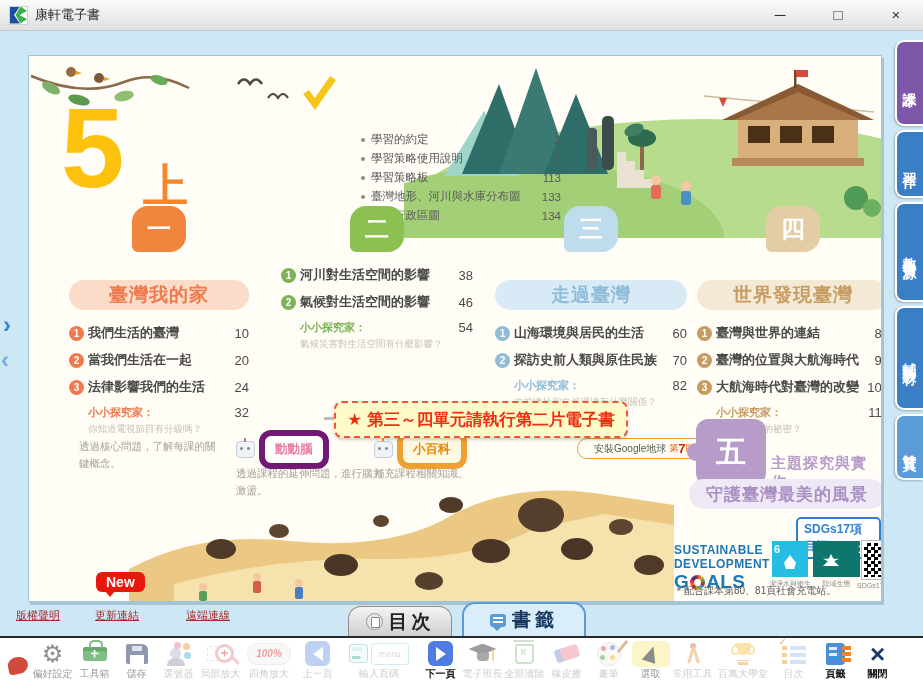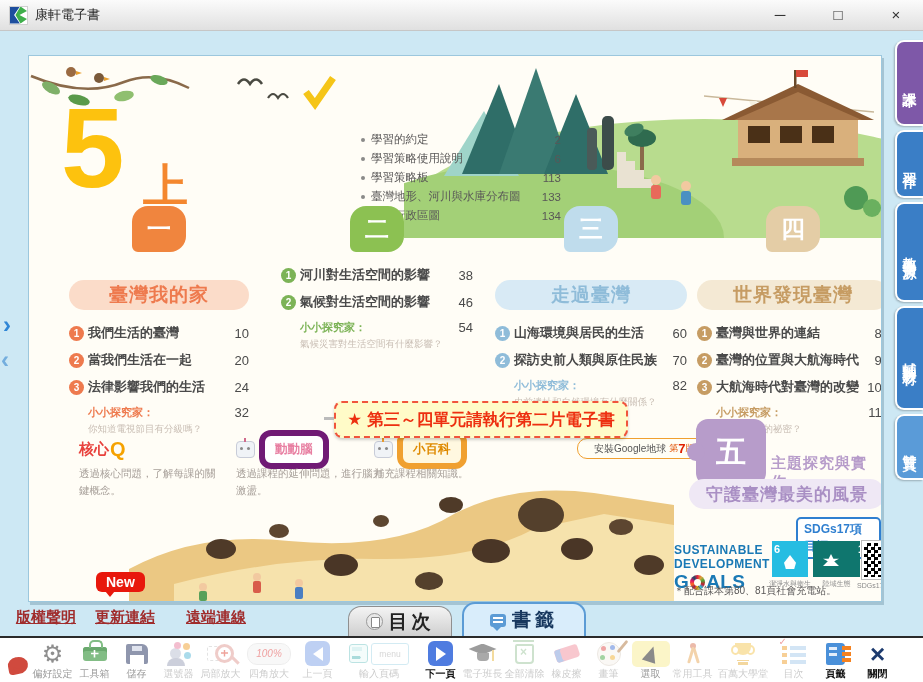--- a/index.html
+++ b/index.html
@@ -115,21 +115,21 @@
   .s15 .gly{position:absolute;left:10px;top:13px;width:16px;height:12px;background:#fff;
     clip-path:polygon(50% 0,65% 40%,100% 40%,70% 60%,100% 100%,0 100%,30% 60%,0 40%,35% 40%);}
   .sdg-num{font-size:11px;}
   .qr{width:34px;height:34px;background:conic-gradient(#000 25%,#fff 0 50%,#000 0 75%,#fff 0) 0 0/7px 7px;
     border:2px solid #fff;outline:1px solid #bbb;}
   .sdg-cap{font-size:7px;color:#8a8a8a;margin-top:2px;white-space:nowrap;}
   .sdg-note{position:absolute;left:645px;top:528px;font-size:10px;color:#595757;z-index:4;}
   
   .illus{position:absolute;}
   
-  .flink{position:absolute;top:578px;font-size:15px;font-weight:bold;color:#a02c2c;text-decoration:underline;cursor:pointer;}
+  .flink{position:absolute;top:578px;font-size:11px;font-weight:normal;color:#a02c2c;text-decoration:underline;cursor:pointer;}
   .fl-0{left:16px;} .fl-1{left:95px;} .fl-2{left:186px;}
   .newbadge{position:absolute;left:96px;top:542px;background:#e8180c;color:#fff;font-size:14px;font-weight:bold;
     padding:2px 10px;border-radius:6px;z-index:30;}
   .newbadge::after{content:"";position:absolute;left:9px;bottom:-5px;border:5px solid transparent;border-top:6px solid #e8180c;border-bottom:none;}
   .btab{position:absolute;bottom:0;border-radius:13px 13px 0 0;display:flex;align-items:center;justify-content:center;
     gap:6px;font-size:19px;font-weight:bold;cursor:pointer;z-index:20;}
   .bt-toc{left:348px;width:102px;height:29px;background:linear-gradient(#f4f4f4,#cfcfcf);border:1px solid #8f8f8f;
     border-bottom:none;color:#222;letter-spacing:4px;}
   .bt-bm{left:462px;width:120px;height:32px;background:#d9edfb;border:2px solid #5b9bd5;border-bottom:none;
     color:#17375e;letter-spacing:4px;}
@@ -164,21 +164,21 @@
   .i-picker::after{content:"";position:absolute;left:1px;bottom:0;width:18px;height:8px;border-radius:8px 8px 0 0;background:#9aa0b8;}
   .i-picker .b{position:absolute;right:2px;top:1px;width:7px;height:7px;border-radius:50%;background:#f0a030;
     box-shadow:-9px -1px 0 #e87fa0,1px 9px 0 #58b8d8;}
   .i-zoomr{position:relative;width:27px;height:22px;}
   .i-zoomr::before{content:"";position:absolute;inset:3px 6px 4px 0;border:1.5px dashed #c9c9c9;border-radius:2px;}
   .i-zoomr .mg{position:absolute;right:0;top:1px;width:13px;height:13px;border:3px solid #e09a94;border-radius:50%;background:#fff;}
   .i-zoomr .mg::before{content:"";position:absolute;inset:3px;background:#e04a3a;
     clip-path:polygon(40% 0,60% 0,60% 40%,100% 40%,100% 60%,60% 60%,60% 100%,40% 100%,40% 60%,0 60%,0 40%,40% 40%);}
   .i-zoomr .mg::after{content:"";position:absolute;right:-6px;bottom:-5px;width:3px;height:9px;background:#e09a94;transform:rotate(-45deg);}
   .i-100{width:42px;height:20px;border-radius:10px;background:#f2f2f2;border:1px solid #ddd;color:#e04040;
-    font-size:10px;font-weight:normal;font-style:italic;display:flex;align-items:center;justify-content:center;}
+    font-size:10px;font-weight:bold;font-style:italic;display:flex;align-items:center;justify-content:center;}
   .i-prev,.i-next{width:25px;height:25px;border-radius:6px;background:#4f7ce0;display:flex;align-items:center;justify-content:center;}
   .i-prev{background:#7fa3e8;}
   .tri-l{width:0;height:0;border:7px solid transparent;border-right:10px solid #fff;margin-left:-7px;}
   .tri-r{width:0;height:0;border:7px solid transparent;border-left:10px solid #fff;margin-right:-7px;}
   .i-pagenum{display:flex;align-items:center;gap:3px;}
   .keypad{width:17px;height:17px;background:#eafaf8;border:1.5px solid #7cc9c9;border-radius:3px;position:relative;}
   .keypad::before{content:"";position:absolute;left:2px;top:2px;width:10px;height:4px;background:#bfe8e8;}
   .keypad::after{content:"";position:absolute;left:2px;bottom:3px;width:9px;height:3px;background:#58b8b8;clip-path:polygon(0 0,70% 0,70% -60%,100% 50%,70% 160%,70% 100%,0 100%);}
   .menu-box{width:36px;height:20px;border:1.5px solid #a8d8e8;border-radius:3px;font-size:8.5px;color:#b0b0b0;
     display:flex;align-items:center;justify-content:center;background:#fff;}
@@ -452,24 +452,20 @@
           </div>
         </div>
       </div>
 
       <div class="banner">
         <span class="star">★</span>
         <span>第三～四單元請執行第二片電子書</span>
       </div>
 
       <div class="legend lg1">
-        <div class="lg-head">
-          <span class="core-main">核心</span>
-            <span class="core-q">Q</span>
-        </div>
         <div class="lg-desc">透過核心問題，了解每課的關鍵概念。</div>
       </div>
       <div class="legend lg2">
         <div class="lg-head">
           <span class="bot"></span>
           <span class="lg-pill">動動腦</span>
         </div>
         <div class="lg-desc">透過課程的延伸問題，進行腦力激盪。</div>
       </div>
       <div class="legend lg3">

